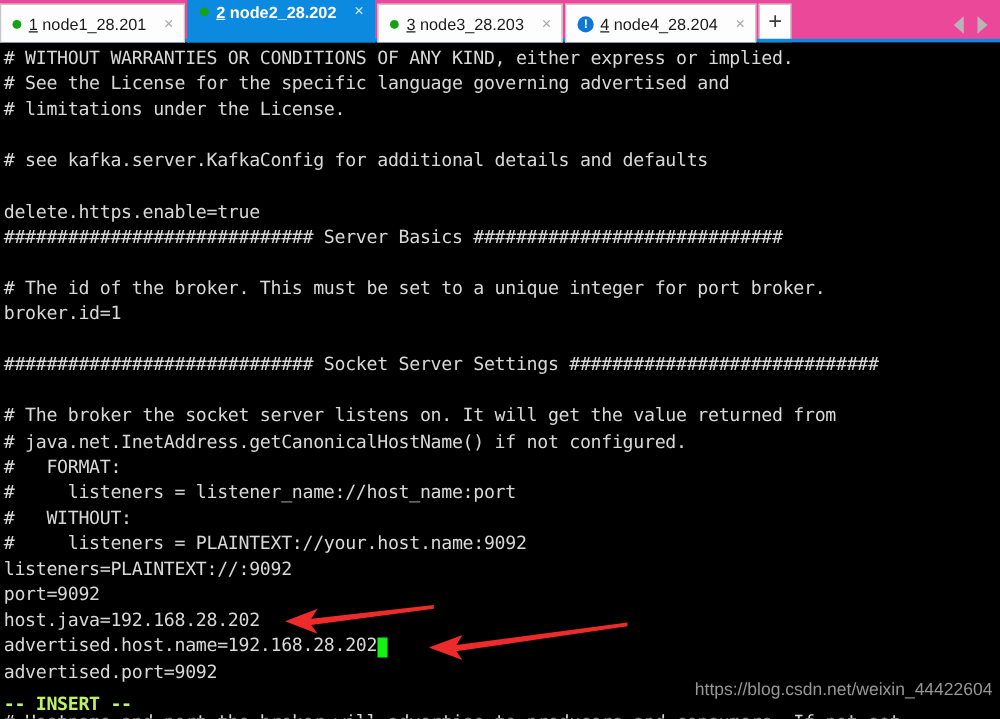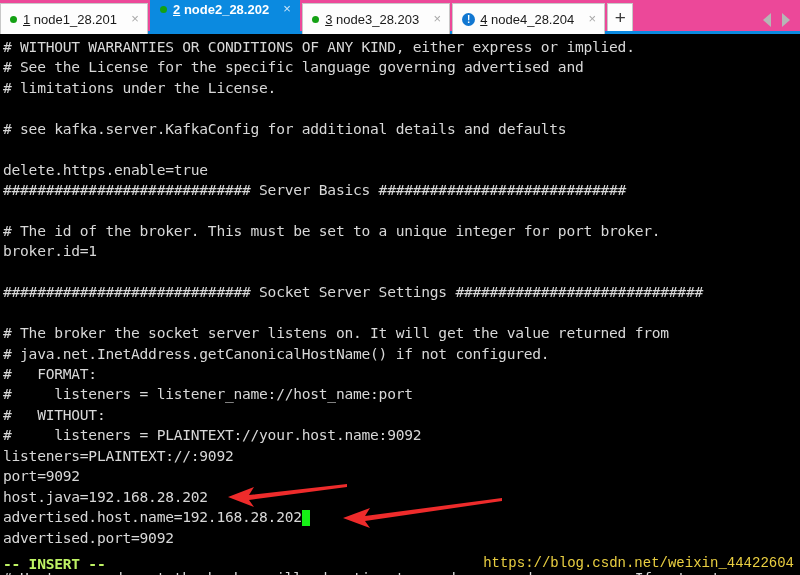--- a/index.html
+++ b/index.html
@@ -173,24 +173,24 @@
     line-height: 18px;
     color: #bef264;
     font-weight: bold;
     white-space: pre;
     letter-spacing: -0.25px;
   }
 
   .watermark {
     position: absolute;
     right: 6px;
-    bottom: 4px;
-    font-family: Liberation Mono, monospace;
+    bottom: 16px;
+    font-family: Liberation Sans, sans-serif;
     font-size: 14px;
-    color: #fde047;
+    color: #a3a3a3;
     opacity: 0.92;
     white-space: pre;
   }
 
   
   .annot {
     position: absolute;
     left: 0; top: 0;
     width: 800px; height: 541px;
     pointer-events: none;

